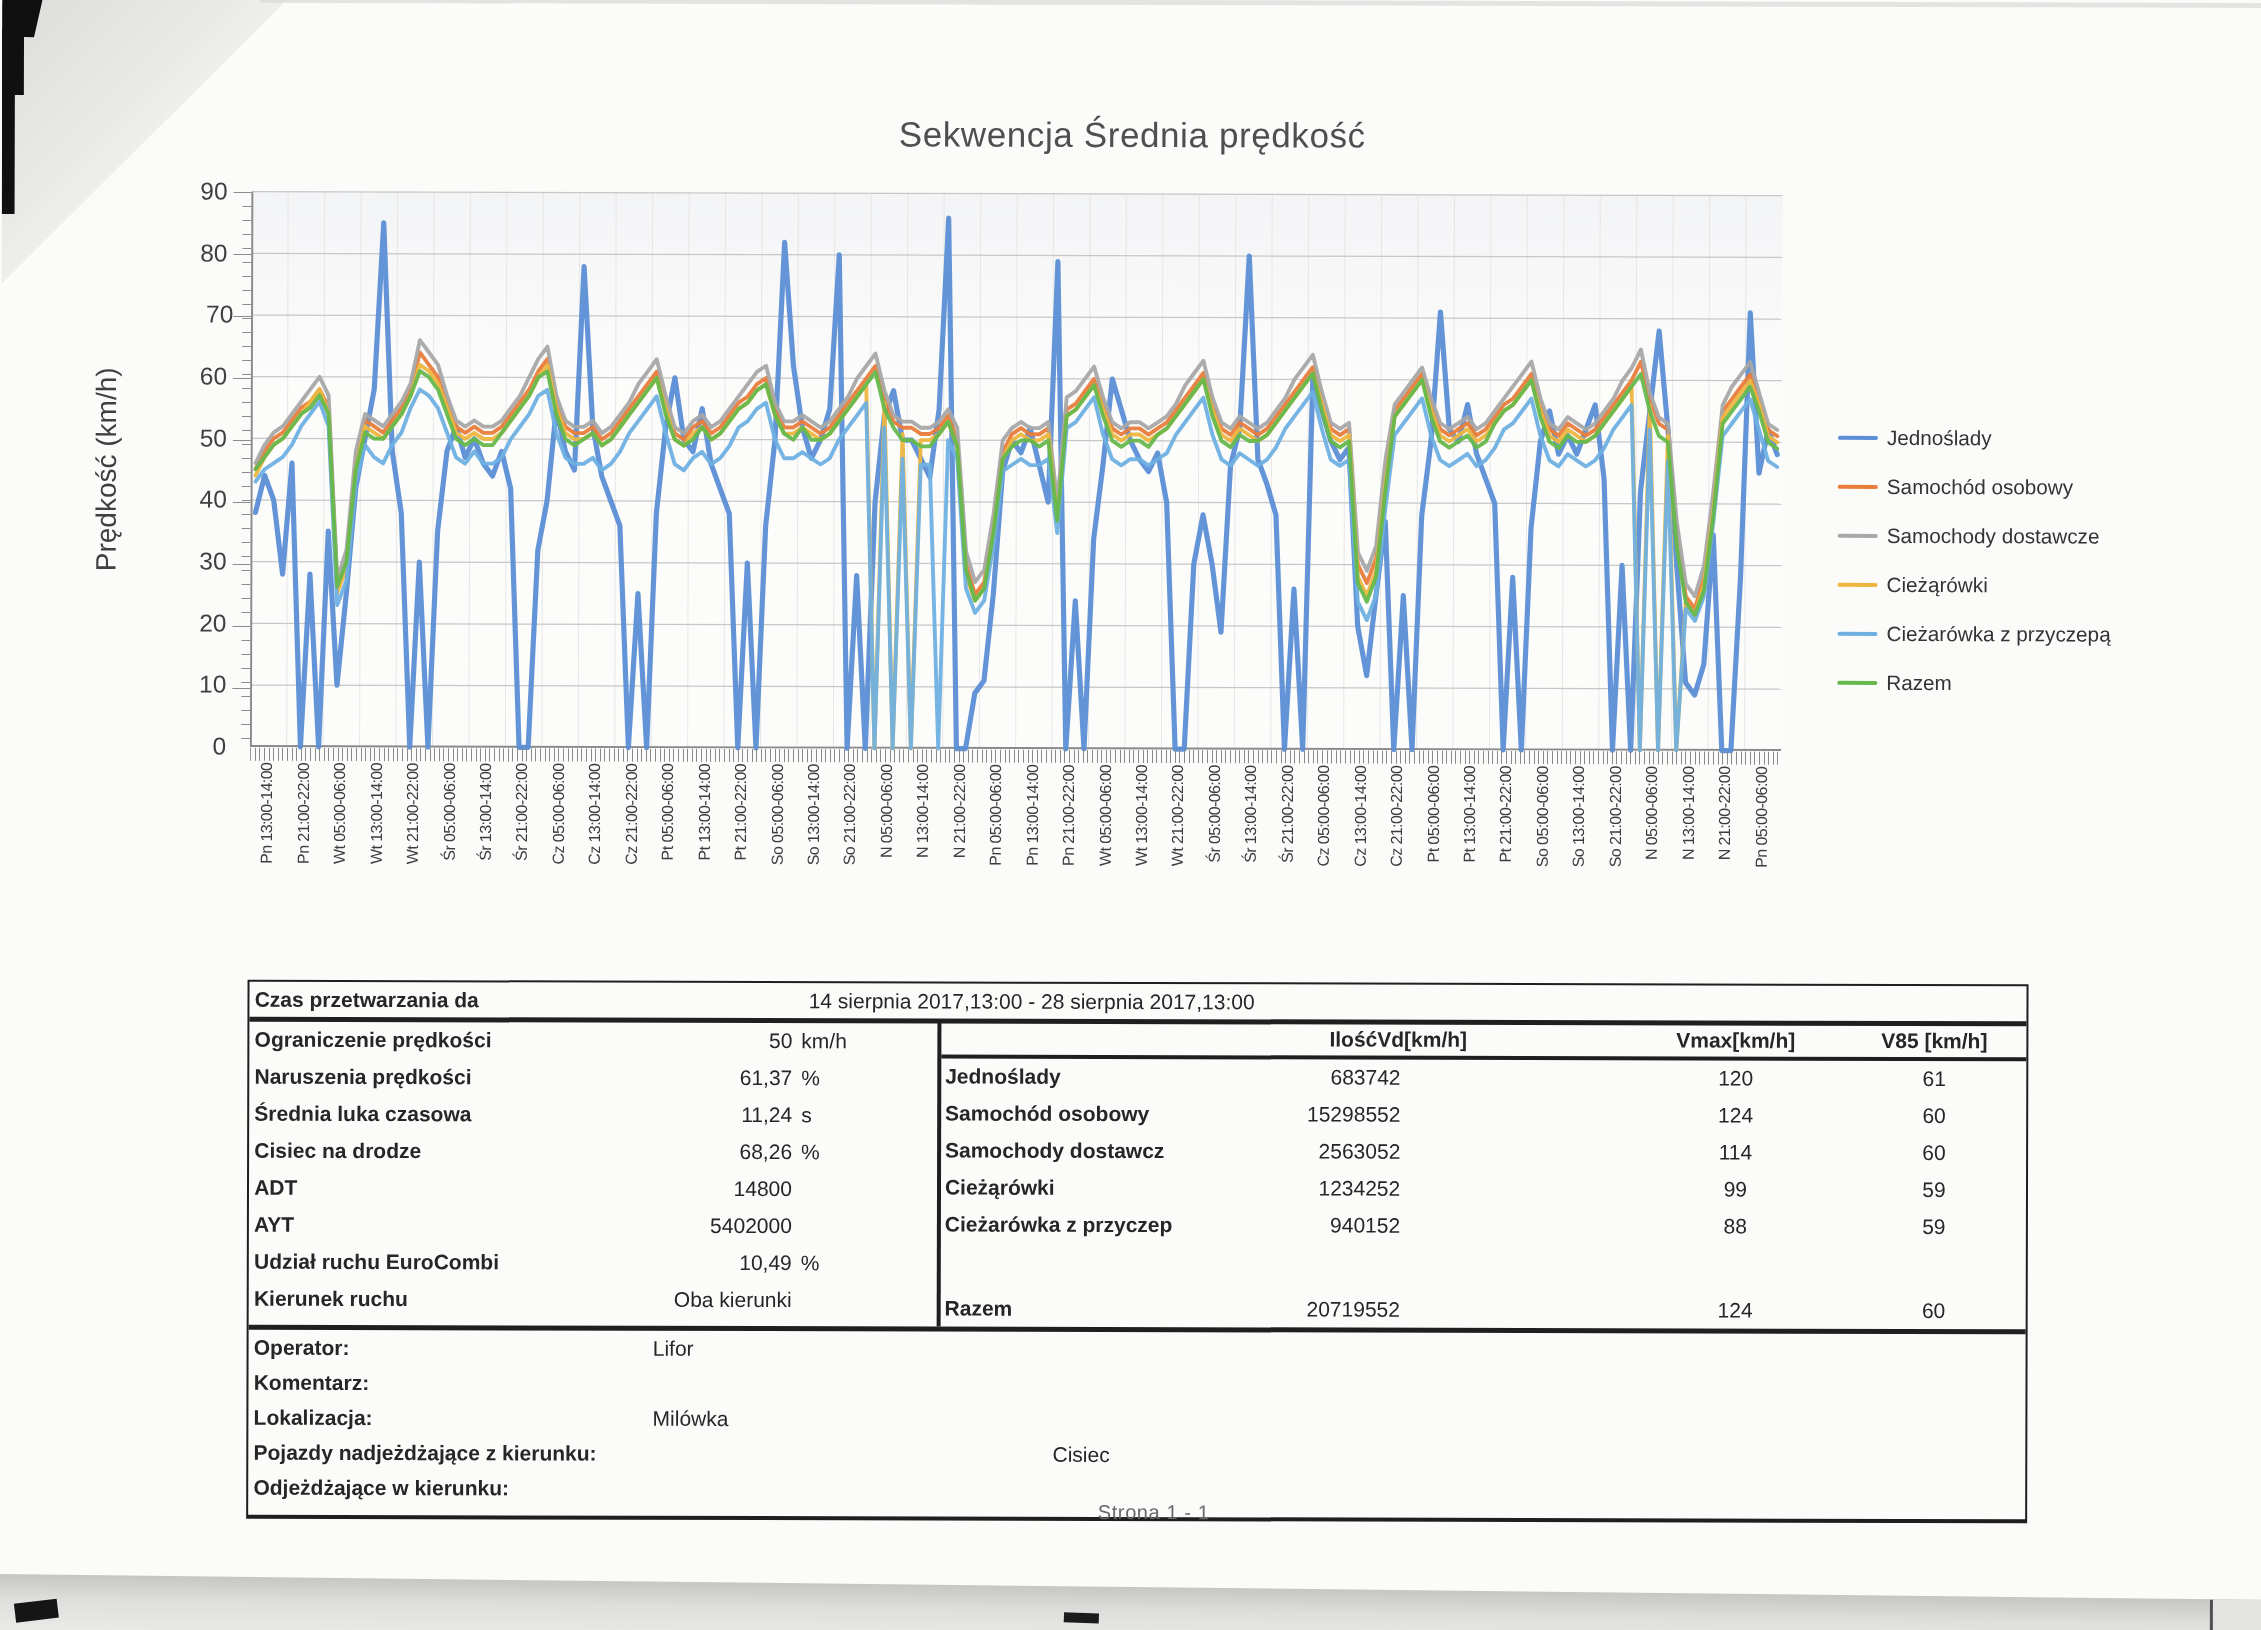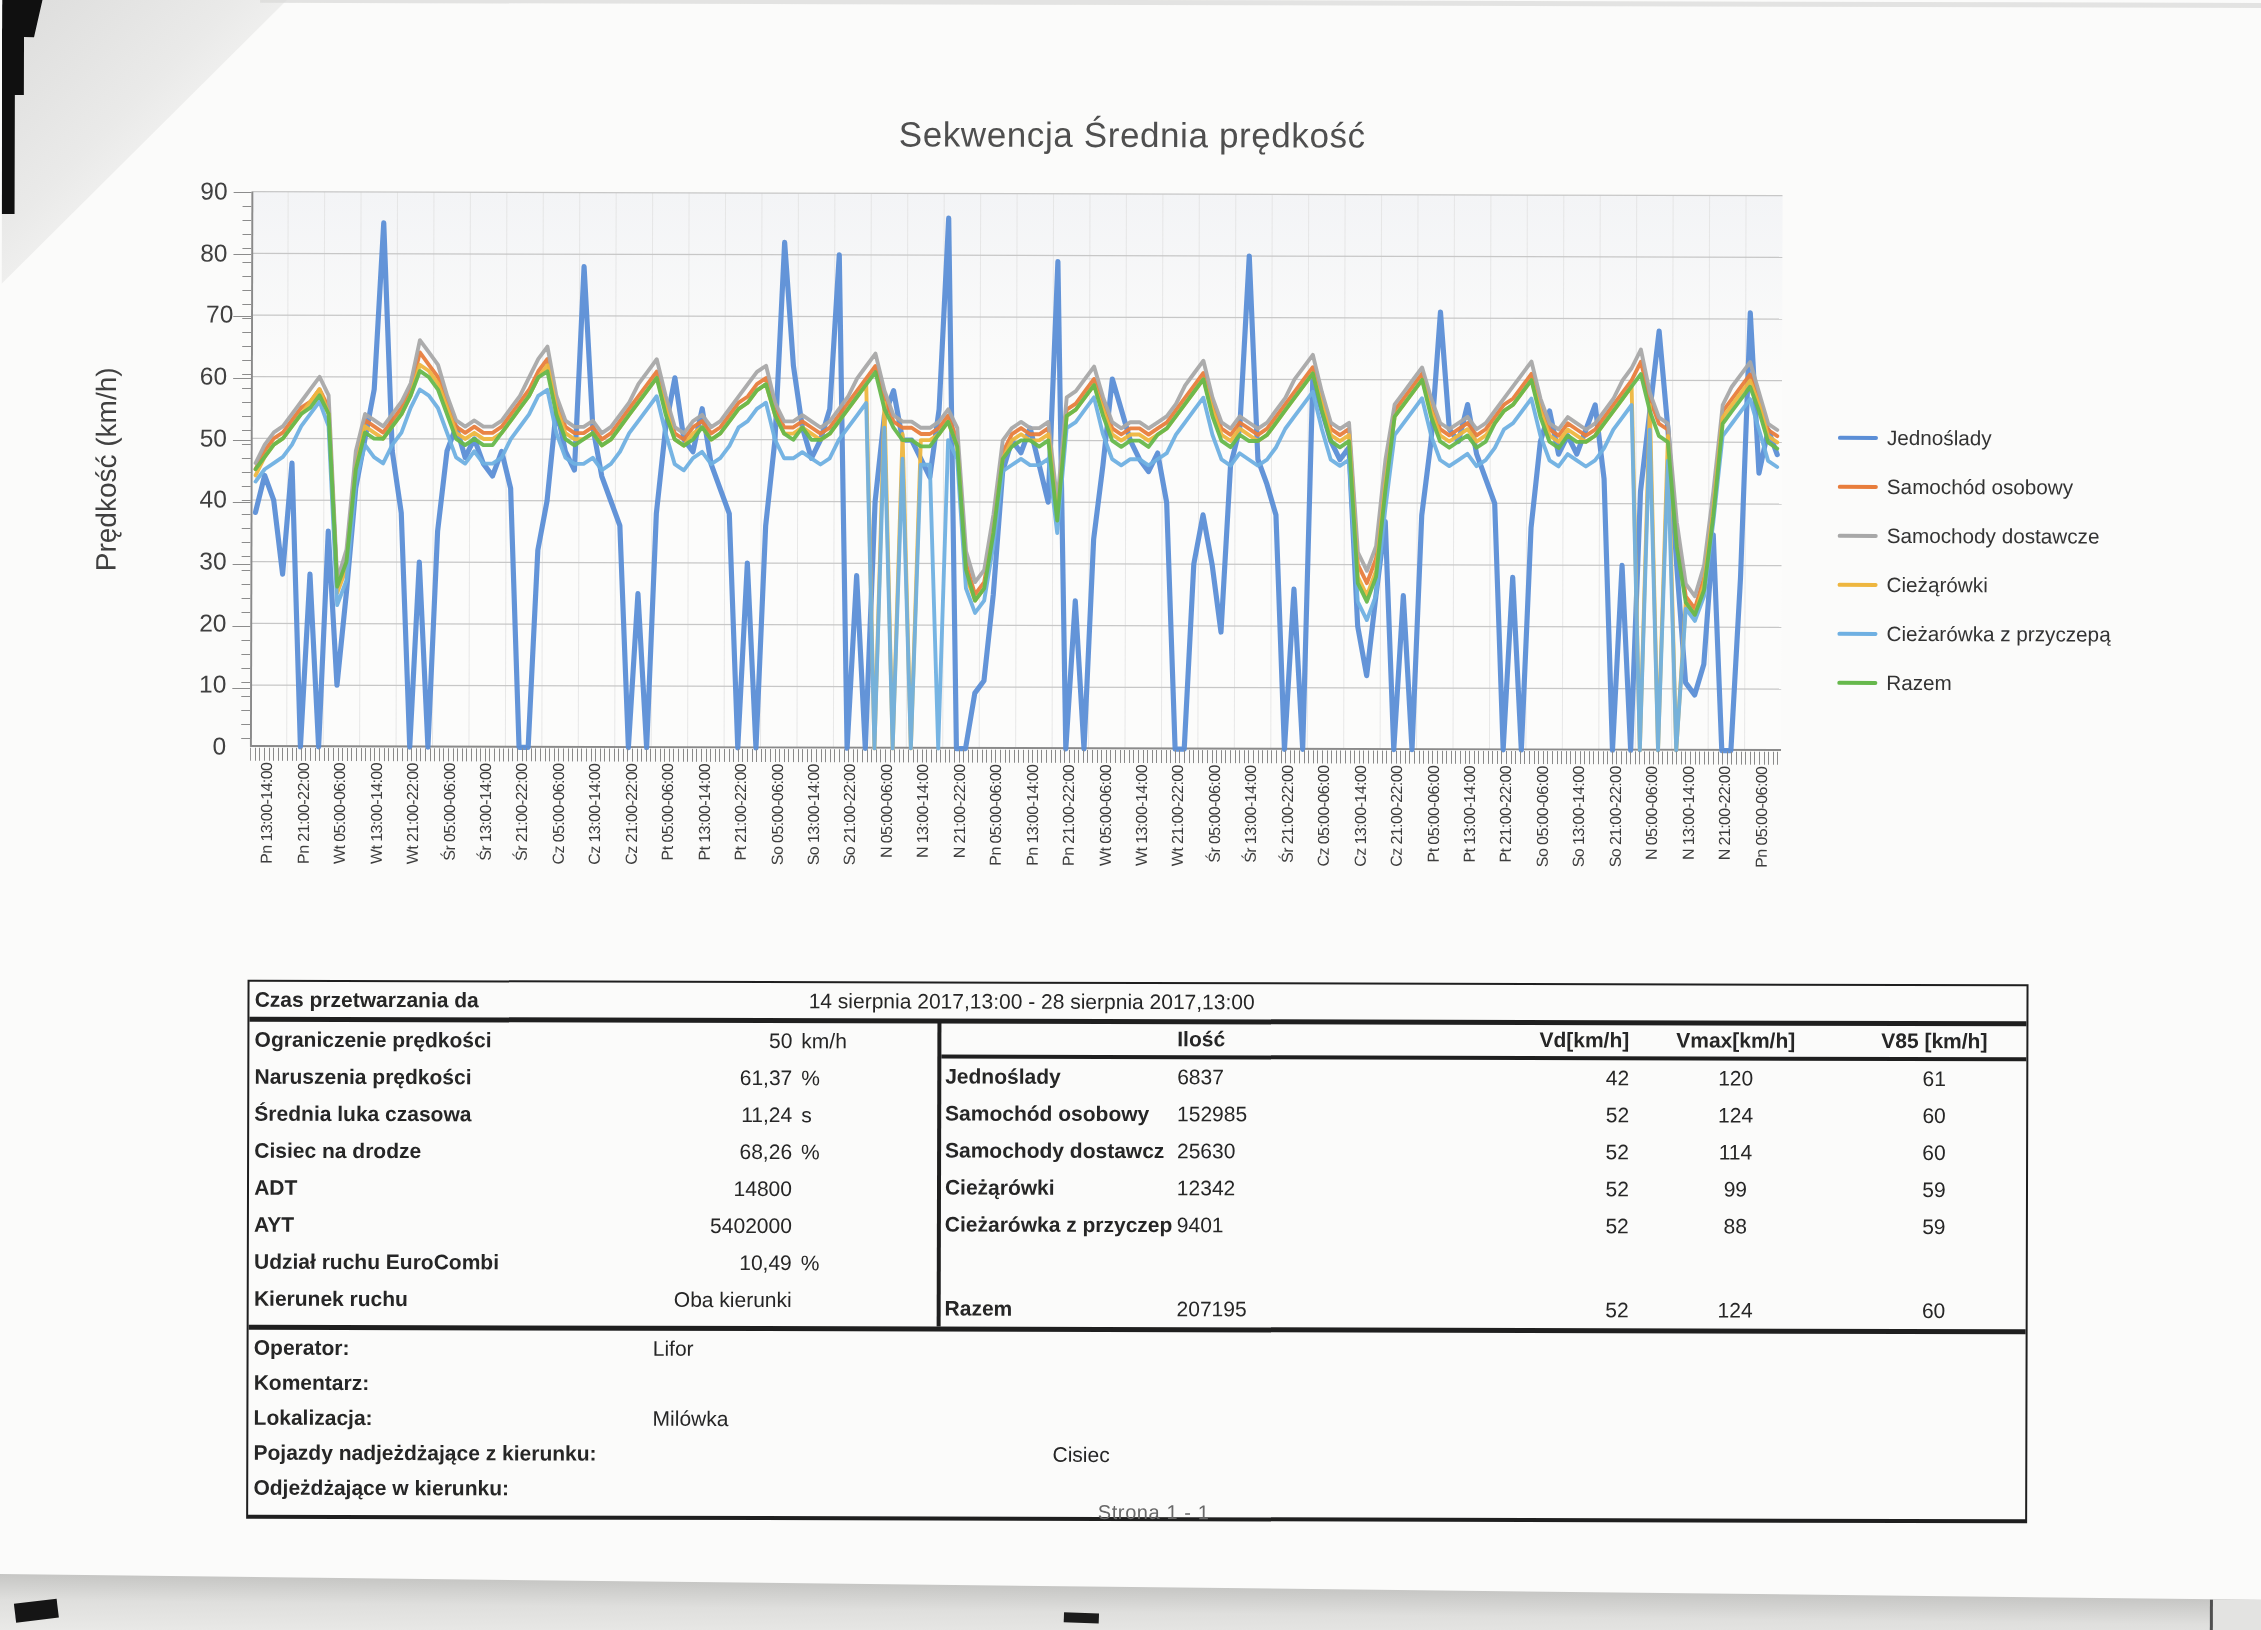--- a/index.html
+++ b/index.html
@@ -72,22 +72,22 @@
   .stat-num{text-align:right;white-space:nowrap;}
   .stat-unit{width:55px;text-align:left;padding-left:9px;white-space:nowrap;}
   .t-vdiv{position:absolute;left:688px;top:39px;width:3.9px;height:304px;background:#1f1f1f;}
   .t-right{position:absolute;left:692px;top:39px;right:0;height:304px;display:flex;flex-direction:column;}
   .v-head{display:flex;height:32px;align-items:center;font-weight:bold;}
   .v-hline{height:3.9px;background:#1f1f1f;}
   .v-row{display:flex;height:37px;align-items:center;}
   .v-row.total .v-name{font-weight:bold;}
   .v-spacer{flex:1;}
   .v-name{flex:0 0 232px;font-weight:bold;padding-left:3.9px;white-space:nowrap;overflow:hidden;}
-  .v-c1{flex:0 0 200px;text-align:left;}
-  .v-c2{flex:0 0 252px;text-align:right;}
+  .v-c1{flex:0 0 200px;text-align:right;}
+  .v-c2{flex:0 0 252px;text-align:left;}
   .v-c3{flex:0 0 213px;text-align:center;}
   .v-c4{flex:1;text-align:center;}
   .t-hline2{position:absolute;left:0;top:343px;width:100%;height:4.5px;background:#1f1f1f;}
   .t-details{position:absolute;left:0;top:348px;width:100%;}
   .d-row{display:flex;align-items:center;height:35px;padding-left:5.2px;}
   .d-label{font-weight:bold;display:inline-block;min-width:399px;white-space:nowrap;}
   .d-row:nth-child(4) .d-label{min-width:799px;}
   .d-value{white-space:nowrap;}
   .page-footer{position:absolute;left:1007px;top:1501px;width:297px;text-align:center;
     font-size:20px;color:#686868;letter-spacing:0.6px;}

